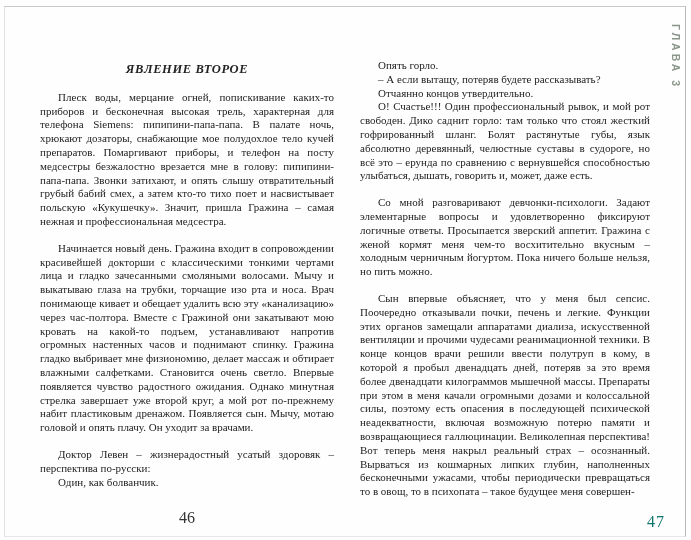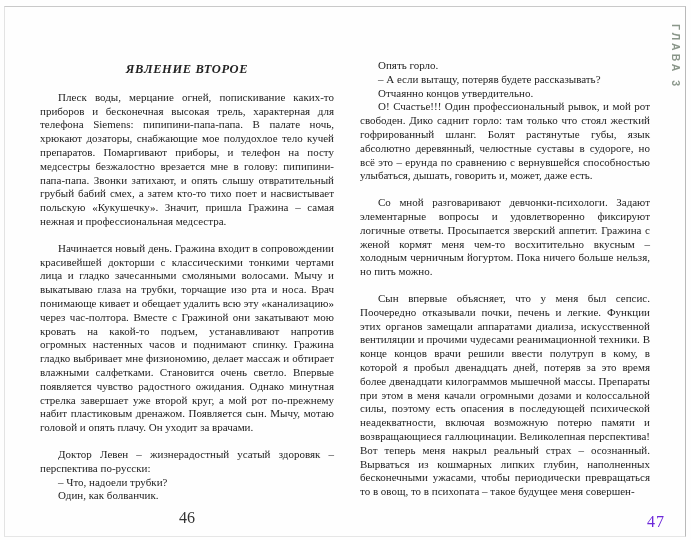--- a/index.html
+++ b/index.html
@@ -58,21 +58,21 @@
     text-align: center;
     font-size: 16px;
     color: #333333;
   }
   .page-number-right {
     position: absolute;
     right: 26px;
     bottom: 9px;
     font-size: 16px;
     letter-spacing: 1px;
-    color: #6d28d9;
+    color: #0f766e;
   }
   .chapter-marker {
     position: absolute;
     right: 9px;
     top: 24px;
     writing-mode: vertical-rl;
     font-family: "Liberation Sans", "DejaVu Sans", sans-serif;
     font-size: 10.5px;
     font-weight: bold;
     letter-spacing: 3px;
@@ -83,21 +83,20 @@
 <body>
 
 <div class="spread">
   <div class="frame"></div>
 
   <div class="page page-left">
     <h2 class="section-title">ЯВЛЕНИЕ ВТОРОЕ</h2>
     <p class="para">Плеск воды, мерцание огней, попискивание каких-то приборов и бесконечная высокая трель, характерная для телефона Siemens: пипипини-папа-папа. В палате ночь, хрюкают дозаторы, снабжающие мое полудохлое тело кучей препаратов. Помаргивают приборы, и телефон на посту медсестры безжалостно врезается мне в голову: пипипини-папа-папа. Звонки затихают, и опять слышу отвратительный грубый бабий смех, а затем кто-то тихо поет и насвистывает польскую «Кукушечку». Значит, пришла Гражина – самая нежная и профессиональная медсестра.</p>
     <p class="para gap">Начинается новый день. Гражина входит в сопровождении красивейшей докторши с классическими тонкими чертами лица и гладко зачесанными смоляными волосами. Мычу и выкатываю глаза на трубки, торчащие изо рта и носа. Врач понимающе кивает и обещает удалить всю эту «канализацию» через час-полтора. Вместе с Гражиной они закатывают мою кровать на какой-то подъем, устанавливают напротив огромных настенных часов и поднимают спинку. Гражина гладко выбривает мне физиономию, делает массаж и обтирает влажными салфетками. Становится очень светло. Впервые появляется чувство радостного ожидания. Однако минутная стрелка завершает уже второй круг, а мой рот по-прежнему набит пластиковым дренажом. Появляется сын. Мычу, мотаю головой и опять плачу. Он уходит за врачами.</p>
     <p class="para gap">Доктор Левен – жизнерадостный усатый здоровяк – перспектива по-русски:</p>
-    <p class="para">– Что, надоели трубки?</p>
     <p class="para">Один, как болванчик.</p>
   </div>
 
   <div class="page page-right">
     <p class="para">Опять горло.</p>
     <p class="para">– А если вытащу, потеряв будете рассказывать?</p>
     <p class="para">Отчаянно концов утвердительно.</p>
     <p class="para">О! Счастье!!! Один профессиональный рывок, и мой рот свободен. Дико саднит горло: там только что стоял жесткий гофрированный шланг. Болят растянутые губы, язык абсолютно деревянный, челюстные суставы в судороге, но всё это – ерунда по сравнению с вернувшейся способностью улыбаться, дышать, говорить и, может, даже есть.</p>
     <p class="para gap">Со мной разговаривают девчонки-психологи. Задают элементарные вопросы и удовлетворенно фиксируют логичные ответы. Просыпается зверский аппетит. Гражина с женой кормят меня чем-то восхитительно вкусным – холодным черничным йогуртом. Пока ничего больше нельзя, но пить можно.</p>
     <p class="para gap">Сын впервые объясняет, что у меня был сепсис. Поочередно отказывали почки, печень и легкие. Функции этих органов замещали аппаратами диализа, искусственной вентиляции и прочими чудесами реанимационной техники. В конце концов врачи решили ввести полутруп в кому, в которой я пробыл двенадцать дней, потеряв за это время более двенадцати килограммов мышечной массы. Препараты при этом в меня качали огромными дозами и колоссальной силы, поэтому есть опасения в последующей психической неадекватности, включая возможную потерю памяти и возвращающиеся галлюцинации. Великолепная перспектива! Вот теперь меня накрыл реальный страх – осознанный. Вырваться из кошмарных липких глубин, наполненных бесконечными ужасами, чтобы периодически превращаться то в овощ, то в психопата – такое будущее меня совершен-</p>

